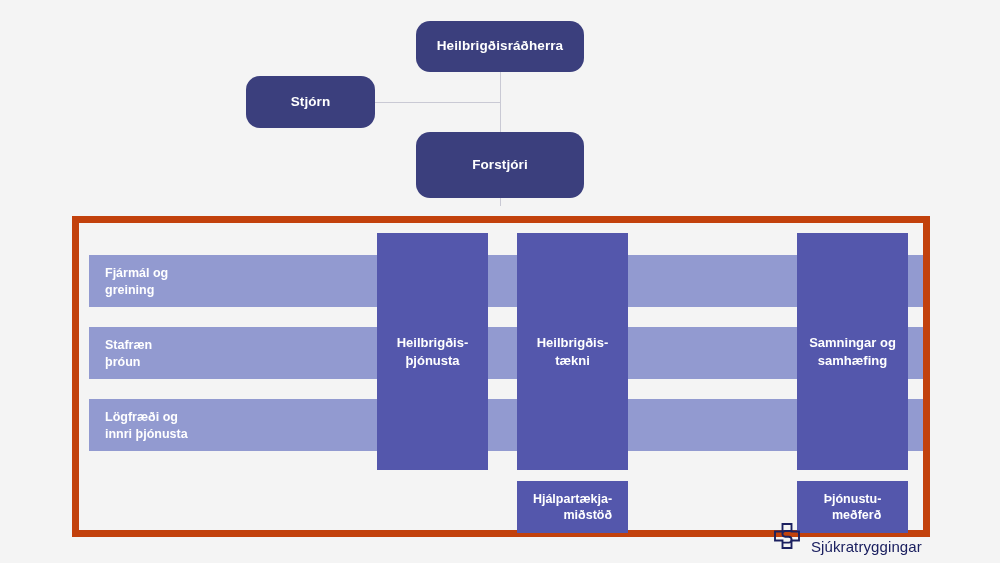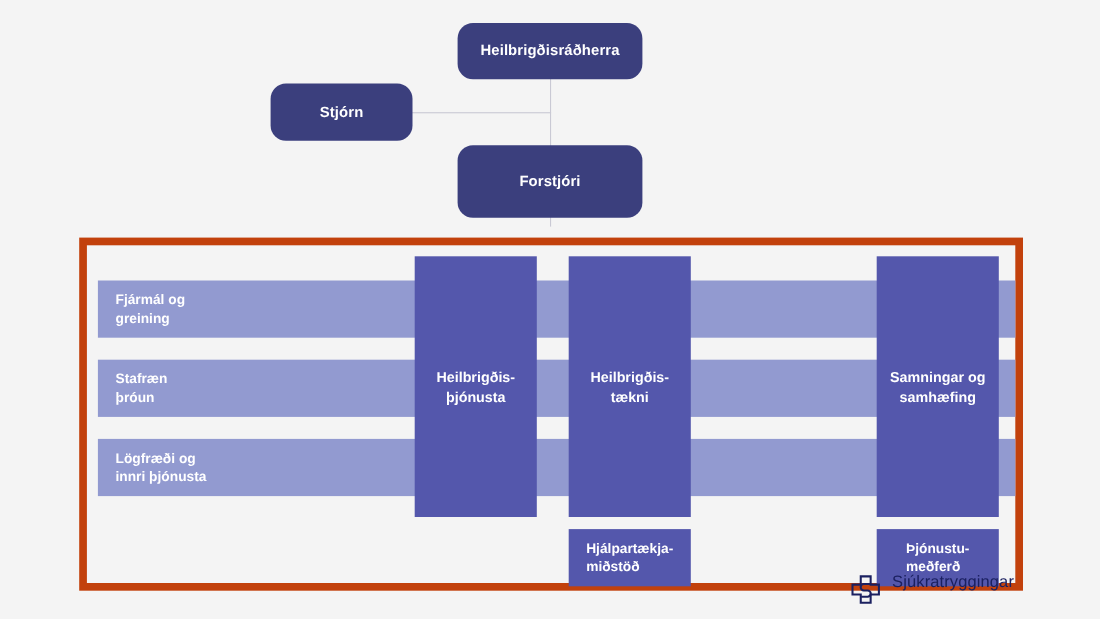--- a/index.html
+++ b/index.html
@@ -108,39 +108,39 @@
   }
 
   
   .subunit {
     position: absolute;
     background: #5457ac;
     color: #ffffff;
     display: flex;
     align-items: center;
     justify-content: center;
-    text-align: left;
+    text-align: right;
     font-weight: bold;
     font-size: 12.5px;
     line-height: 1.32;
     top: 258px;
     height: 52px;
     width: 111px;
     white-space: pre-line;
     box-sizing: border-box;
     padding: 4px;
   }
 
   
   .brand {
     position: absolute;
     left: 772px;
     top: 521px;
     display: flex;
-    align-items: flex-start;
+    align-items: flex-end;
     gap: 9px;
   }
   .brand-name {
     color: #1b2060;
     font-size: 15px;
     font-weight: normal;
     letter-spacing: 0.1px;
   }
 </style>
 </head>

